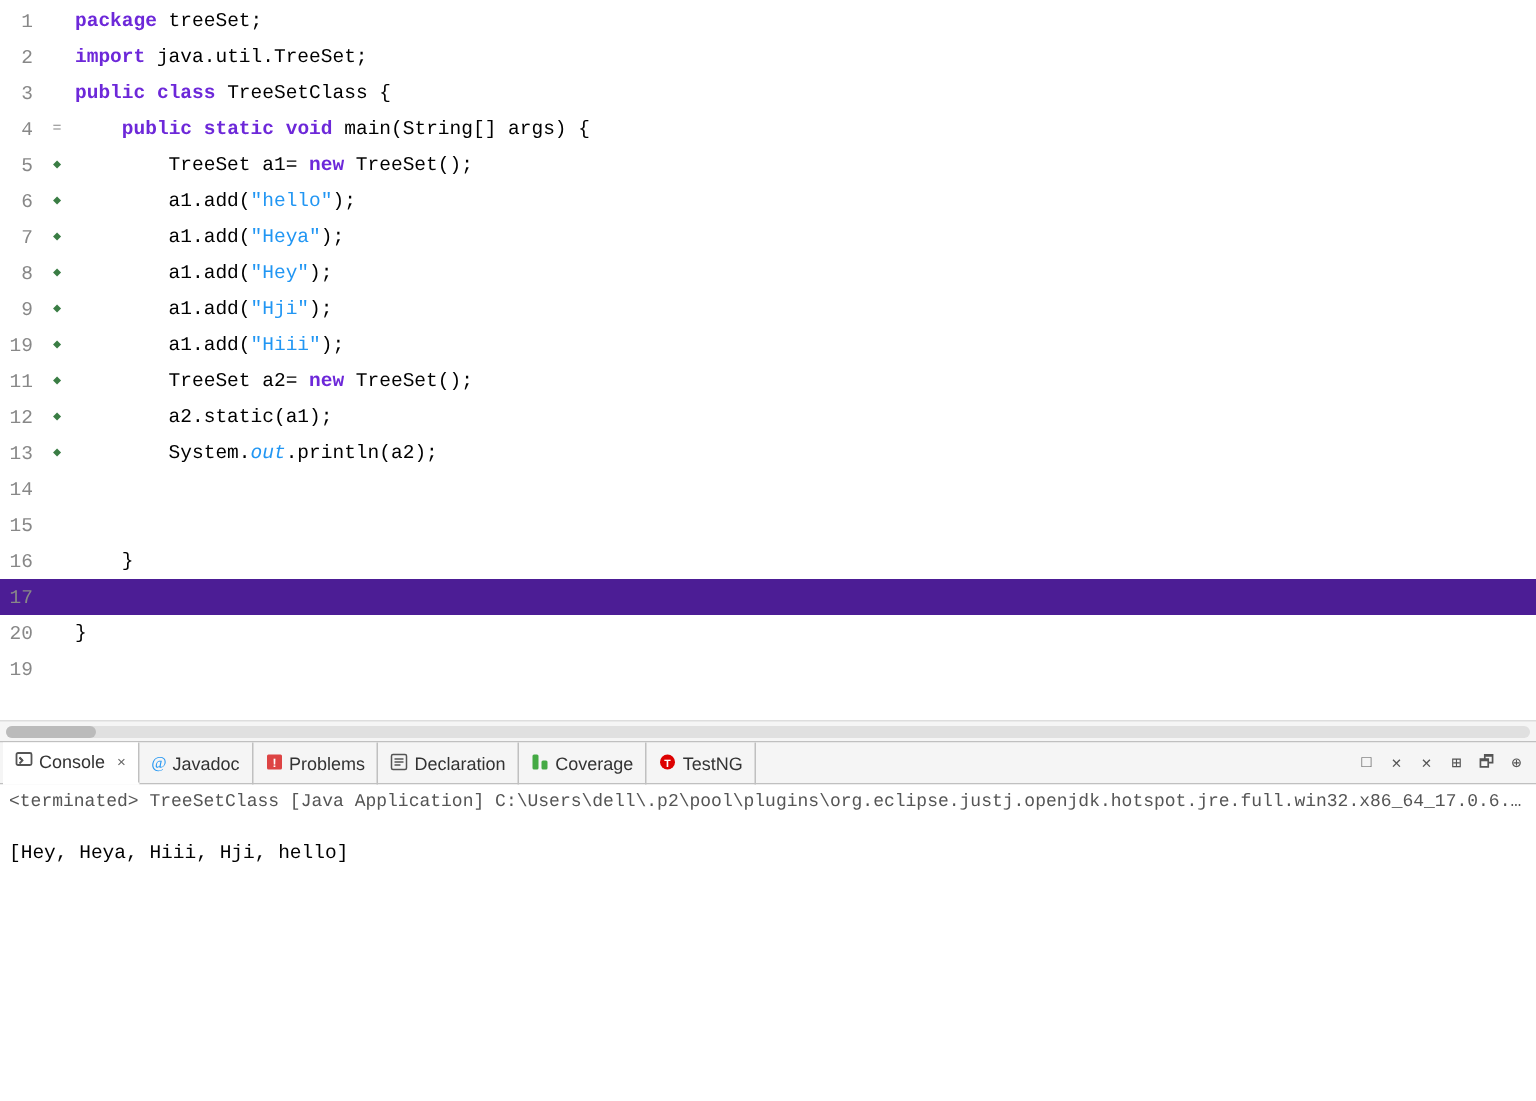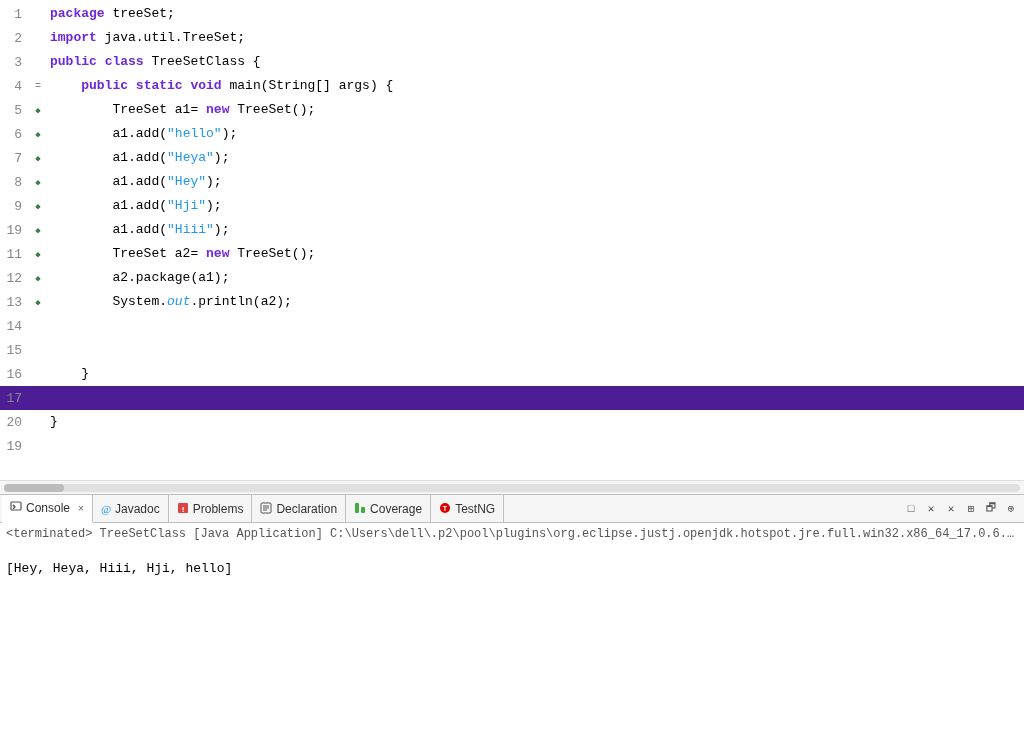--- a/index.html
+++ b/index.html
@@ -235,21 +235,21 @@
         <div class="line-content"><span class="normal">        a1.add(</span><span class="str">"Hiii"</span><span class="normal">);</span></div>
       </div>
       <div class="code-line">
         <div class="line-number">11</div>
         <div class="line-marker"><span style="color:#3a7d44;font-size:9px;">◆</span></div>
         <div class="line-content"><span class="normal">        TreeSet a2= </span><span class="kw">new</span><span class="normal"> TreeSet();</span></div>
       </div>
       <div class="code-line">
         <div class="line-number">12</div>
         <div class="line-marker"><span style="color:#3a7d44;font-size:9px;">◆</span></div>
-        <div class="line-content"><span class="normal">        a2.package(a1);</span></div>
+        <div class="line-content"><span class="normal">        a2.static(a1);</span></div>
       </div>
       <div class="code-line">
         <div class="line-number">13</div>
         <div class="line-marker"><span style="color:#3a7d44;font-size:9px;">◆</span></div>
         <div class="line-content"><span class="normal">        System.</span><span class="field">out</span><span class="normal">.println(a2);</span></div>
       </div>
       <div class="code-line">
         <div class="line-number">14</div>
         <div class="line-marker"></div>
         <div class="line-content"></div>

